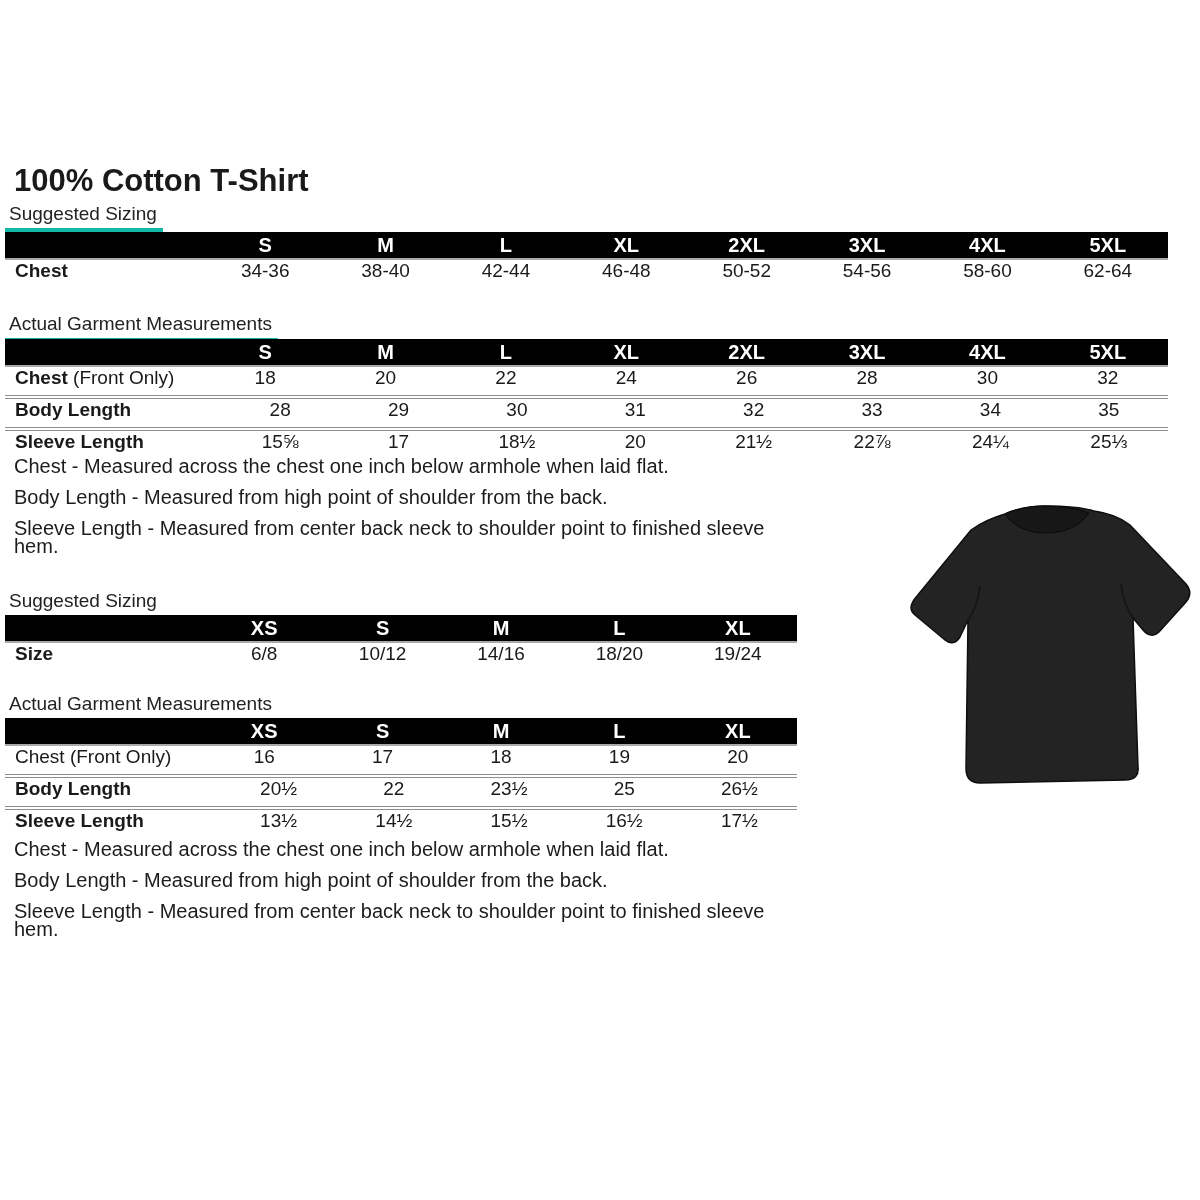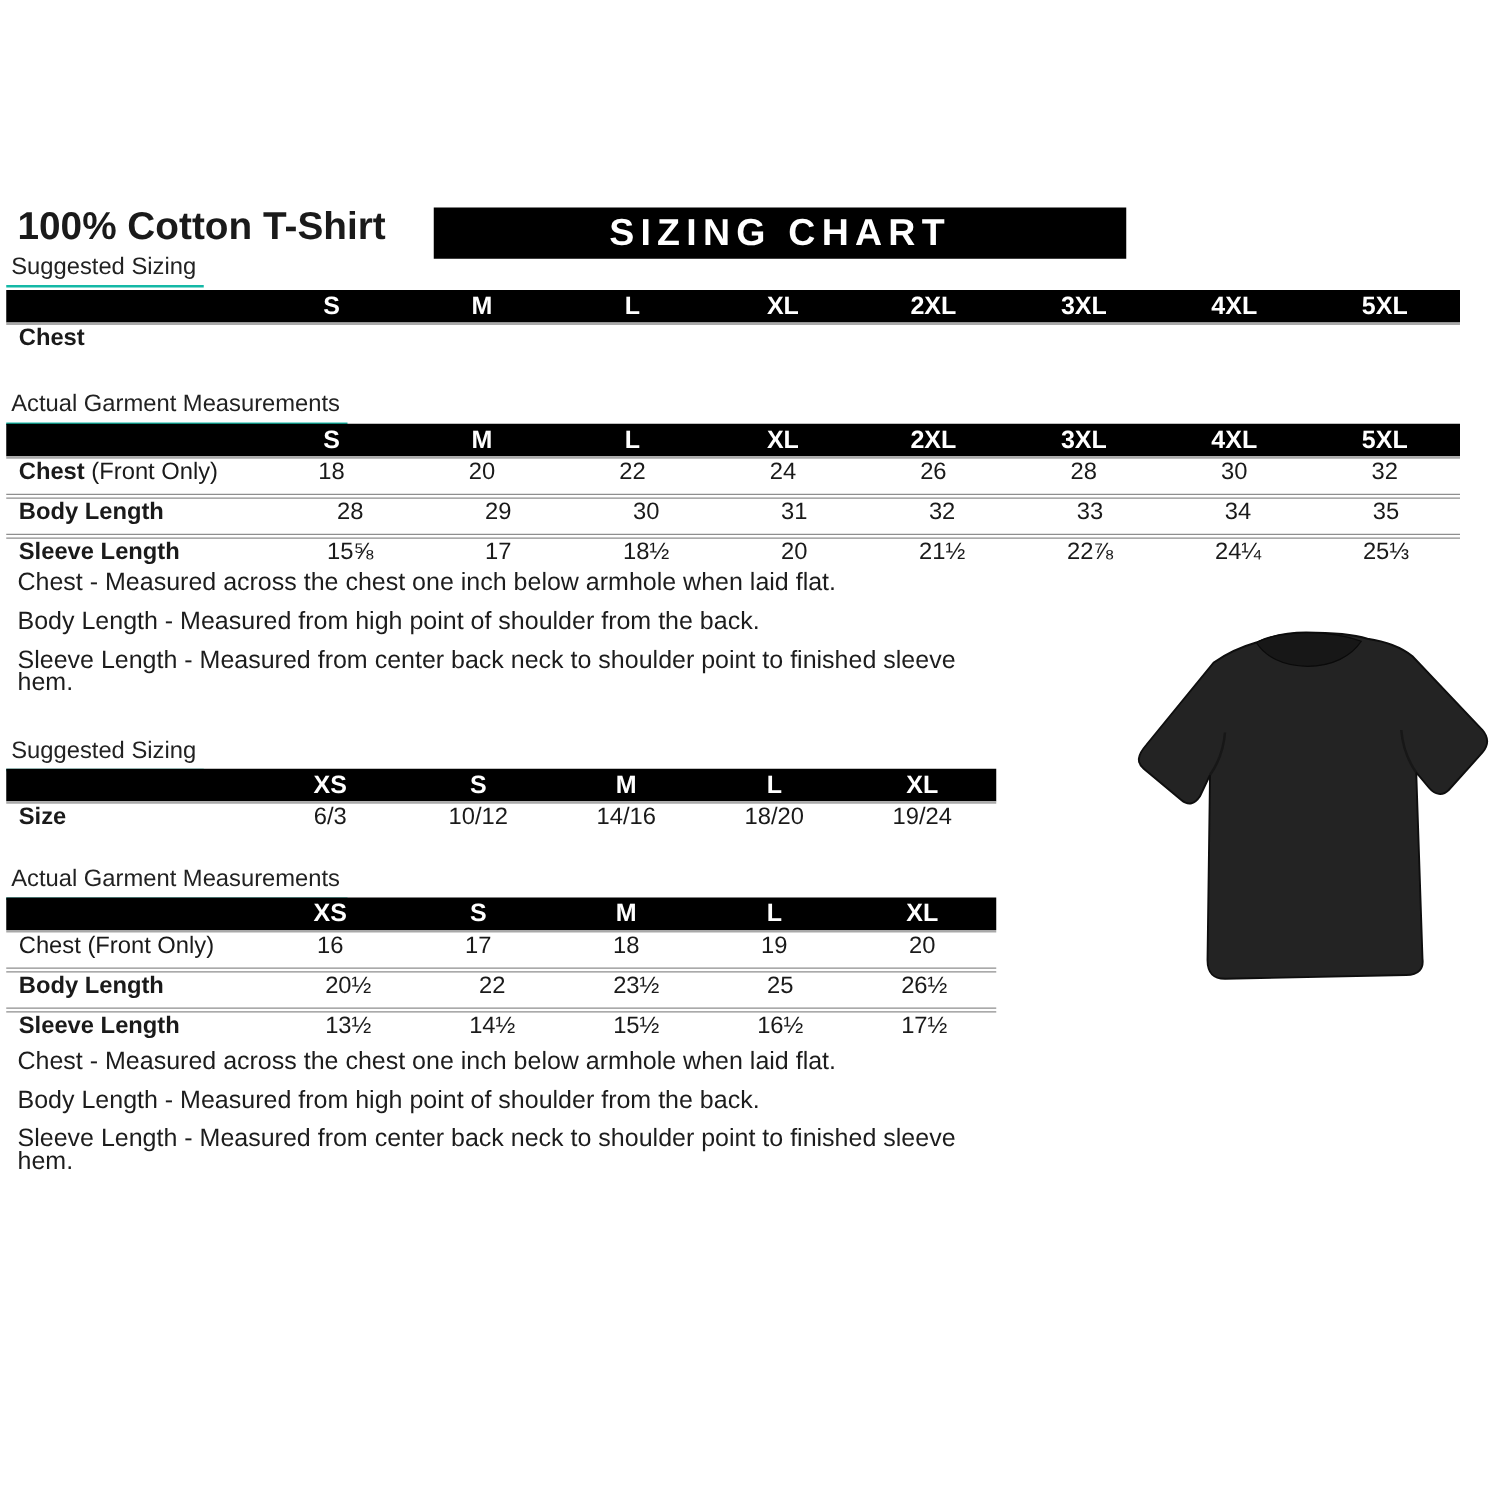--- a/index.html
+++ b/index.html
@@ -14,21 +14,21 @@
   .h1{font-weight:700;font-size:31px;letter-spacing:0;}
   .h1-youth{font-weight:700;font-size:28px;}
 
   .banner{
     background:#000;color:#fff;font-weight:700;font-size:30px;
     letter-spacing:5px;text-align:center;line-height:41px;height:41px;
   }
 
   .seclabel{
     display:inline-block;font-size:19px;color:#222;
-    border-bottom:2px solid #14b8a6;padding:0 6px 3px 4px;
+    border-bottom:4px solid #14b8a6;padding:0 6px 3px 4px;
   }
 
   .tbl{position:absolute;}
   .thead{display:flex;align-items:center;background:#000;height:26px;}
   .lbl{width:200px;flex:0 0 200px;padding-left:10px;box-sizing:border-box;font-size:19px;}
   .cells{flex:1;display:flex;}
   .cells > div{flex:1;text-align:center;}
   .thead .cells{color:#fff;font-weight:700;font-size:20px;}
   .trow{display:flex;align-items:flex-start;font-size:19px;}
   .row-h30{height:31px;}
@@ -42,21 +42,20 @@
 
   .shirt-wrap{position:absolute;left:895px;top:490px;width:300px;height:315px;}
 </style>
 </head>
 <body>
 
 <div class="page">
 
   <div class="abs h1" style="left:14px;top:163px;">100% Cotton T-Shirt</div>
 
-  <div class="abs banner" style="left:347px;top:166px;width:554px;">SIZING CHART</div>
 
   <div class="abs" style="left:5px;top:203px;">
     <span class="seclabel">Suggested Sizing</span>
   </div>
 
   <div class="tbl" style="left:5px;top:232px;width:1163px;">
     <div class="thead">
       <div class="lbl"></div>
       <div class="cells">
           <div>S</div>
@@ -66,20 +65,30 @@
           <div>2XL</div>
           <div>3XL</div>
           <div>4XL</div>
           <div>5XL</div>
         </div>
     </div>
     <div class="trow row-h30 sep-single">
       <div class="lbl">
         <span class="b">Chest</span>
       </div>
+      <div class="cells">
+          <div>34-36</div>
+          <div>38-40</div>
+          <div>42-44</div>
+          <div>46-48</div>
+          <div>50-52</div>
+          <div>54-56</div>
+          <div>58-60</div>
+          <div>62-64</div>
+        </div>
     </div>
   </div>
 
   <div class="abs" style="left:5px;top:313px;">
     <span class="seclabel">Actual Garment Measurements</span>
   </div>
 
   <div class="tbl" style="left:5px;top:339px;width:1163px;">
     <div class="thead">
       <div class="lbl"></div>
@@ -161,21 +170,21 @@
           <div>M</div>
           <div>L</div>
           <div>XL</div>
         </div>
     </div>
     <div class="trow row-h30 sep-single">
       <div class="lbl">
         <span class="b">Size</span>
       </div>
       <div class="cells">
-          <div>6/3</div>
+          <div>6/8</div>
           <div>10/12</div>
           <div>14/16</div>
           <div>18/20</div>
           <div>19/24</div>
         </div>
     </div>
   </div>
 
   <div class="abs" style="left:5px;top:693px;">
     <span class="seclabel">Actual Garment Measurements</span>

